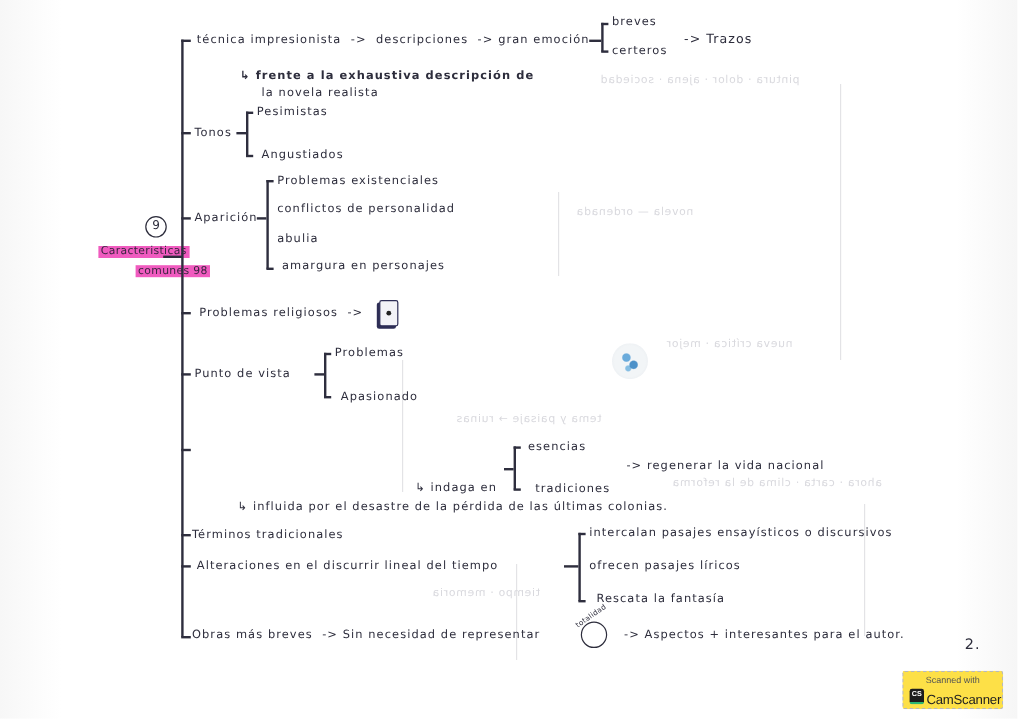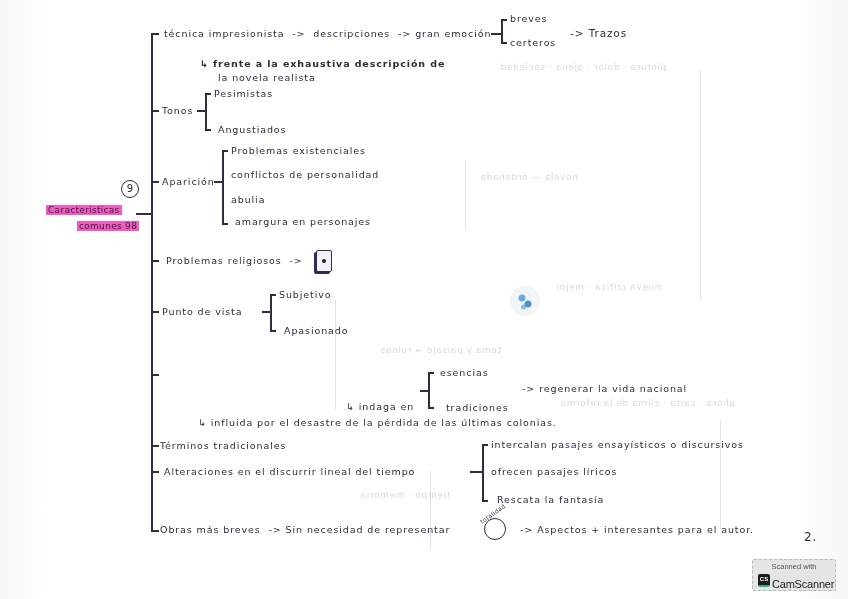--- a/index.html
+++ b/index.html
@@ -17,21 +17,21 @@
     position: absolute; color: #d9d9de; font-size: 9px; letter-spacing: 0.6px;
     white-space: nowrap; transform: scaleX(-1);
   }
   .ghost-line { position: absolute; background: #e3e3e6; }
   .t {
     position: absolute; white-space: nowrap; font-size: 9.5px; letter-spacing: 0.9px;
     color: #2d2d3c; line-height: 11px;
   }
   .ln { position: absolute; background: #2e2e3e; }
   .hl {
-    background: #f05bbf; color: #3a2440; padding: 0 2px; font-size: 9px; letter-spacing: 0.3px;
+    background: #f05bbf; color: #3a2440; padding: 0 2px; font-size: 9px; letter-spacing: 0.3px; margin-left: 36px;
   }
   .circle-num {
     position: absolute; width: 16px; height: 16px; border: 1.5px solid #2d2d3c; border-radius: 50%;
     font-size: 10px; text-align: center; line-height: 16px; color: #2d2d3c;
   }
   .book-icon {
     position: absolute; width: 14px; height: 20px; border: 1.5px solid #2d2d55;
     border-radius: 2px; background: #f3f3f7;
     box-shadow: -2px 2px 0 #2d2d55;
   }
@@ -48,21 +48,21 @@
   .blob {
     position: absolute; width: 30px; height: 30px; border-radius: 50%;
     background: radial-gradient(circle at 40% 40%, #5aa2d8 0 3px, transparent 4px),
                 radial-gradient(circle at 60% 60%, #3a86c4 0 3px, transparent 4px),
                 radial-gradient(circle at 45% 70%, #7ab8e0 0 2px, transparent 3px),
                 radial-gradient(circle, #f1f4f7 0 60%, #e2e6ea 100%);
     opacity: 0.9;
   }
   .badge {
     position: absolute; left: 752px; top: 559px; width: 82px; height: 30px;
-    border: 1px dashed #b9b9b9; background: #e5e5e5; border-radius: 2px;
+    border: 1px dashed #b9b9b9; background: #fde047; border-radius: 2px;
     font-family: "Liberation Sans", sans-serif;
   }
   .badge .small { position: absolute; left: 0; right: 0; top: 2px; text-align: center; font-size: 7.5px; color: #555; }
   .badge .logo {
     position: absolute; left: 5px; top: 14px; width: 12px; height: 11px; background: #1c1c1c;
     border-radius: 2px; color: #fff; font-size: 6px; font-weight: bold; text-align: center; line-height: 11px;
     border-bottom: 2px solid #2bb673;
   }
   .badge .brand { position: absolute; left: 19px; top: 18px; font-size: 11px; color: #222; letter-spacing: -0.2px; }
 </style>
@@ -131,21 +131,21 @@
     <span>Problemas religiosos</span>&nbsp;&nbsp;<span>-&gt;</span>
   </div>
   <div class="book-icon" style="left:316px;top:250px;"></div>
 
   <div class="ln" style="left:151px;top:311px;width:8px;height:1.5px;"></div>
   <div class="t" style="left:162px;top:306px;">Punto de vista</div>
   <div class="ln" style="left:262px;top:311px;width:8px;height:1.5px;"></div>
   <div class="ln" style="left:270px;top:294px;width:1.5px;height:37px;"></div>
   <div class="ln" style="left:270px;top:294px;width:6px;height:1.5px;"></div>
   <div class="ln" style="left:270px;top:330px;width:6px;height:1.5px;"></div>
-  <div class="t" style="left:279px;top:289px;">Subjetivo</div>
+  <div class="t" style="left:279px;top:289px;">Problemas</div>
   <div class="t" style="left:284px;top:325px;text-align:center;">Apasionado</div>
 
   <div class="ln" style="left:151px;top:374px;width:8px;height:1.5px;"></div>
   <div class="t" style="left:346px;top:401px;">↳ indaga en</div>
   <div class="ln" style="left:420px;top:390px;width:8px;height:1.5px;"></div>
   <div class="ln" style="left:428px;top:372px;width:1.5px;height:36px;"></div>
   <div class="ln" style="left:428px;top:372px;width:6px;height:1.5px;"></div>
   <div class="ln" style="left:428px;top:407px;width:6px;height:1.5px;"></div>
   <div class="t" style="left:440px;top:367px;">esencias</div>
   <div class="t" style="left:446px;top:402px;">tradiciones</div>

